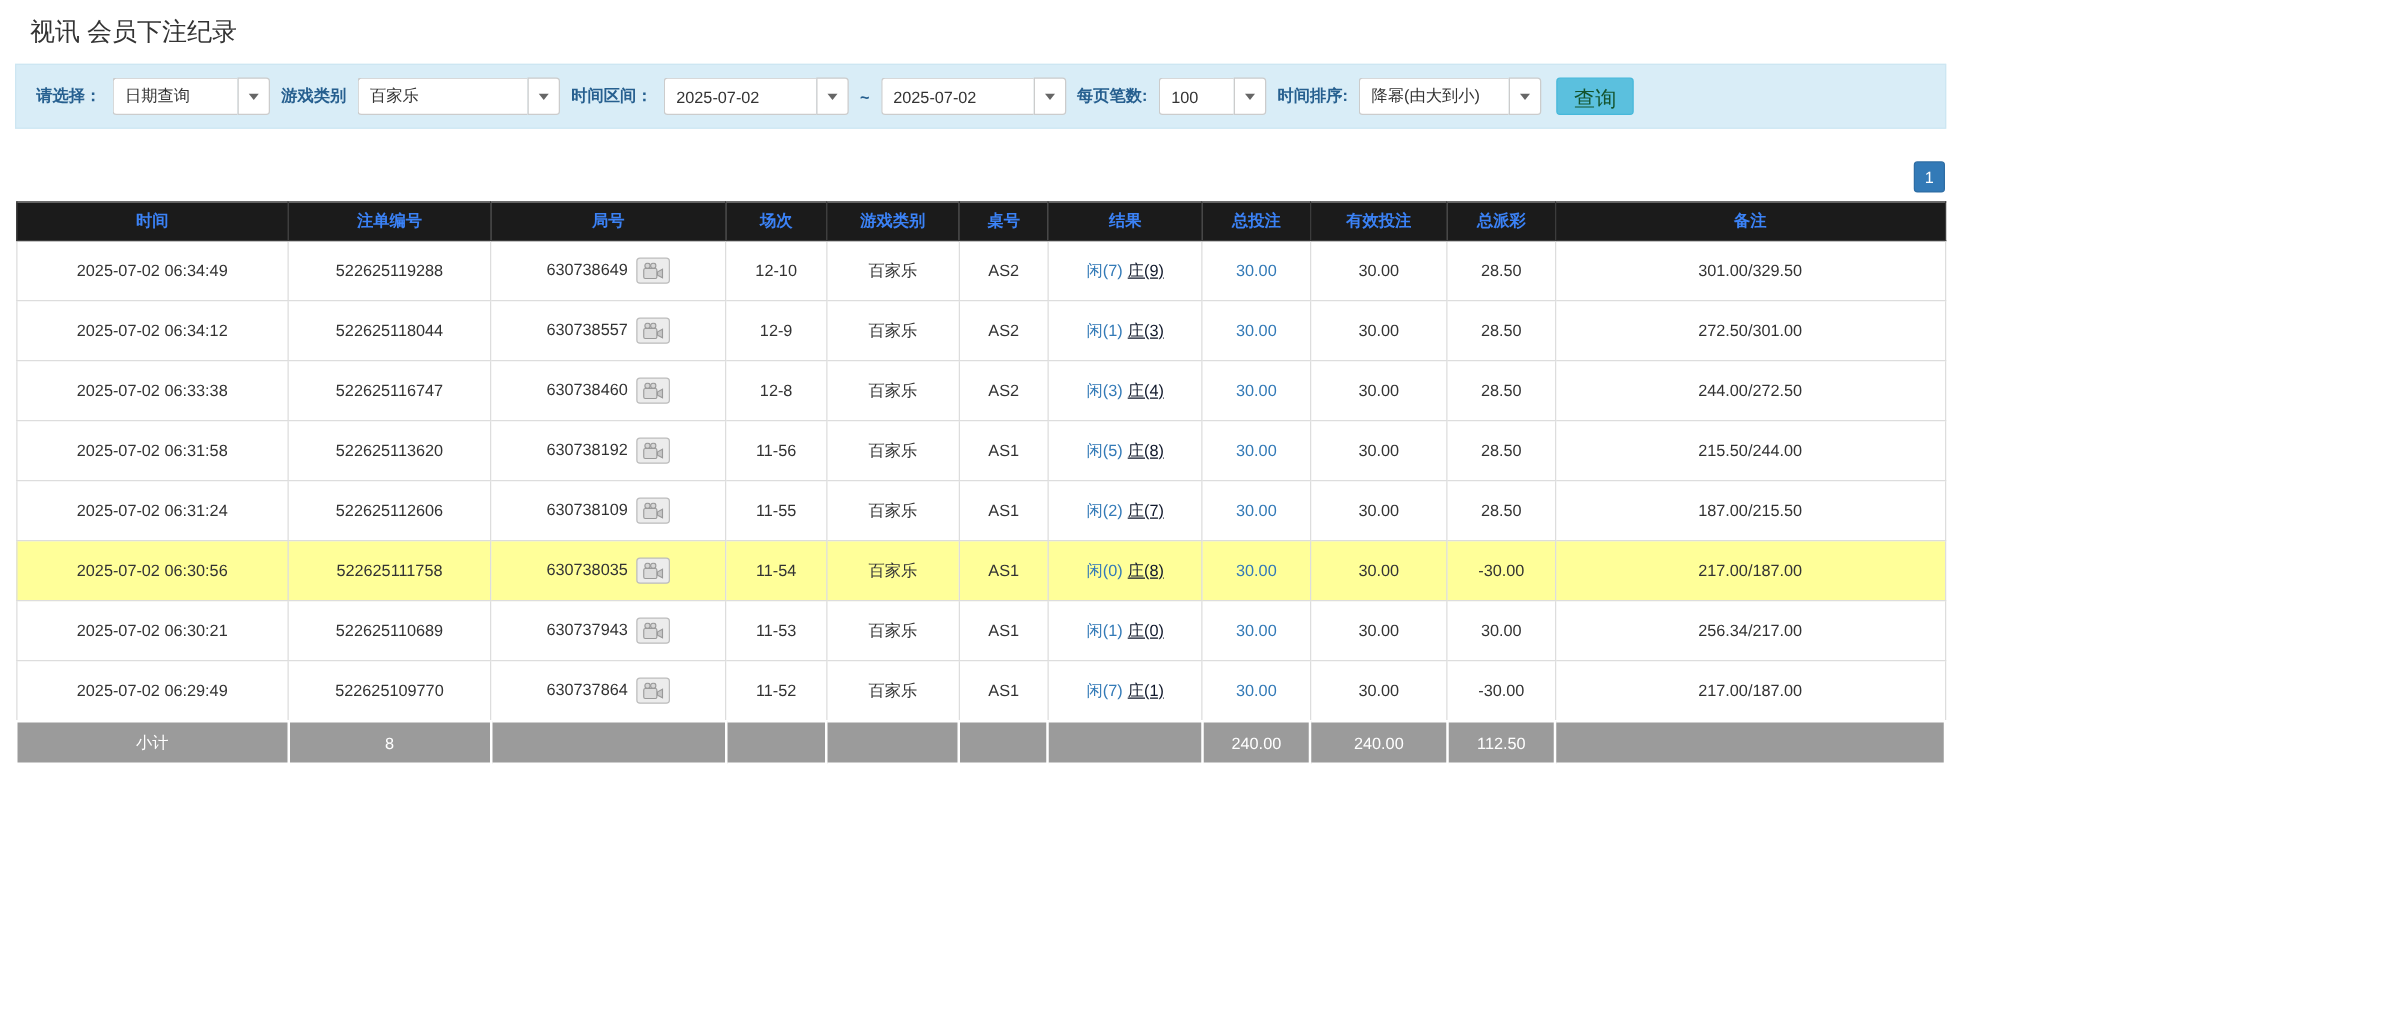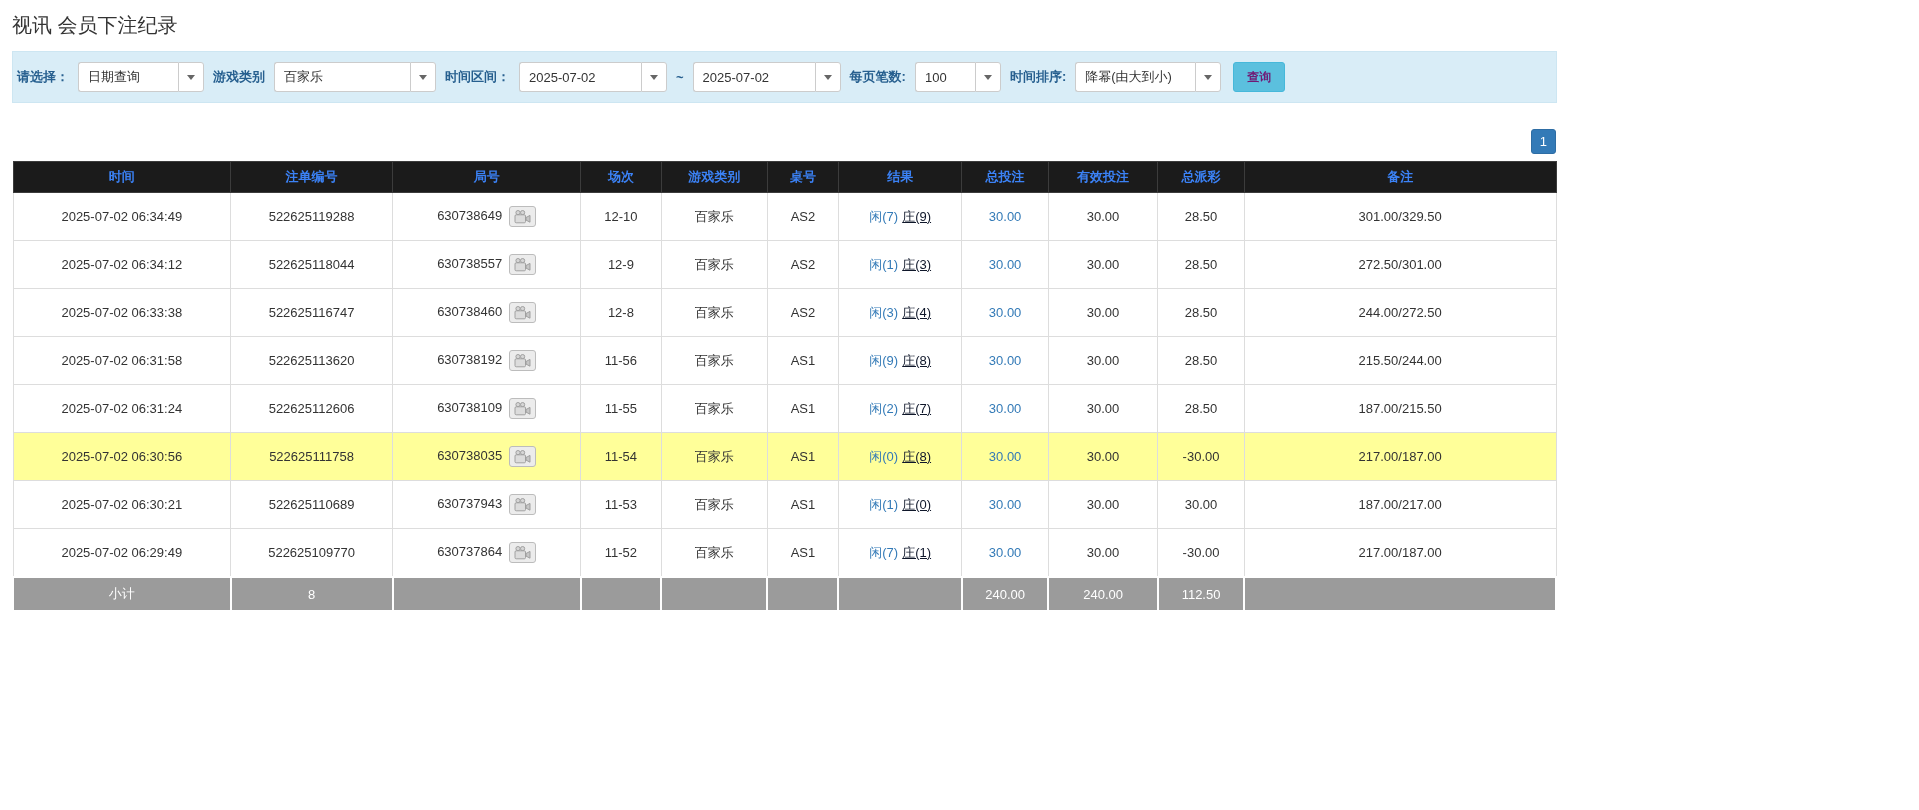--- a/index.html
+++ b/index.html
@@ -1,34 +1,34 @@
 <!DOCTYPE html>
 <html><head>
 <meta charset="utf-8">
 <style>
   * { box-sizing: border-box; }
   html,body { margin:0; padding:0; background:#fff; }
   body { font-family:"Liberation Sans","DejaVu Sans",sans-serif; color:#333; font-size:13px; }
   .container { width:1545px; margin-left:12px; padding-top:8px; }
 
-  .page-title { font-size:20px; font-weight:400; color:#333; margin:4px 0 12px 0; }
+  .page-title { font-size:20px; font-weight:400; color:#333; margin:4px 0 12px 12px; }
 
   
-  .filter-bar { background:#d9edf7; border:1px solid #cde6f2; padding:10px 4px; display:flex; align-items:center; gap:9px; }
+  .filter-bar { background:#d9edf7; border:1px solid #cde6f2; padding:10px 16px; display:flex; align-items:center; gap:9px; }
   .filter-label { color:#265f8f; font-weight:700; white-space:nowrap; }
   .tilde { color:#265f8f; font-weight:700; }
   .combo { display:inline-flex; align-items:stretch; }
   .combo-input { height:30px; border:1px solid #ccc; border-right:none; padding:4px 9px; font-size:13px; color:#333;
                  background:#fff; border-radius:3px 0 0 3px; font-family:inherit; outline:none; }
   .combo-btn { height:30px; width:26px; border:1px solid #ccc; background:#fff; border-radius:0 3px 3px 0;
                cursor:pointer; display:inline-flex; align-items:center; justify-content:center; padding:0; }
   .caret { width:0; height:0; border-left:4px solid transparent; border-right:4px solid transparent; border-top:5px solid #666; }
   .w-select { width:100px; } .w-game { width:136px; } .w-date { width:122px; } .w-pp { width:60px; } .w-sort { width:120px; }
-  .search-btn { background:#5bc0de; border:1px solid #46b8da; color:#701a75; font-size:12px; height:30px;
-                padding:5px 13px; border-radius:3px; cursor:pointer; margin-left:3px; font-family:inherit;font-weight:bold; }
+  .search-btn { background:#5bc0de; border:1px solid #46b8da; color:#14532d; font-size:17px; height:30px;
+                padding:5px 13px; border-radius:3px; cursor:pointer; margin-left:3px; font-family:inherit; }
 
   
   .summary-bar { margin-top:10px; background:#dff0d8; border:1px solid #d6e9c6; padding:11px 14px;
                  display:flex; justify-content:space-between; align-items:center; }
   .summary-left { color:#5a7a52; }
   .summary-right { color:#e02b2b; }
 
   
   .pagination-row { display:flex; justify-content:flex-end; margin:26px 1px 7px 0; }
   .page-btn { min-width:25px; height:25px; background:#337ab7; color:#fff; border:1px solid #2e6da4;
@@ -224,21 +224,21 @@
                   <circle cx="4" cy="2.6" r="2.1" fill="#d6d6d6" stroke="#9a9a9a" stroke-width="0.9"></circle>
                   <circle cx="8.6" cy="2.6" r="2.1" fill="#d6d6d6" stroke="#9a9a9a" stroke-width="0.9"></circle>
                   <rect x="1" y="4.8" width="10.5" height="8" rx="1.2" fill="#dcdcdc" stroke="#9a9a9a" stroke-width="0.9"></rect>
                   <path d="M12 7.5 L16 5.4 V12.2 L12 10.1 Z" fill="#c6c6c6" stroke="#9a9a9a" stroke-width="0.9"></path>
                 </svg></span></button>
     </td>
     <td>11-56</td>
     <td>百家乐</td>
     <td>AS1</td>
     <td>
-      <span class="player">闲(9)</span><span class="result-gap"></span><span class="banker">庄(8)</span>
+      <span class="player">闲(5)</span><span class="result-gap"></span><span class="banker">庄(8)</span>
     </td>
     <td>
       <a class="bet-link">30.00</a>
     </td>
     <td>30.00</td>
     <td>28.50</td>
     <td>215.50/244.00</td>
   </tr>
 
   <tr>
@@ -306,21 +306,21 @@
     <td>百家乐</td>
     <td>AS1</td>
     <td>
       <span class="player">闲(1)</span><span class="result-gap"></span><span class="banker">庄(0)</span>
     </td>
     <td>
       <a class="bet-link">30.00</a>
     </td>
     <td>30.00</td>
     <td>30.00</td>
-    <td>187.00/217.00</td>
+    <td>256.34/217.00</td>
   </tr>
 
   <tr>
     <td>2025-07-02 06:29:49</td>
     <td>522625109770</td>
     <td>
       <span>630737864</span><button class="replay-btn" type="button"><span><svg width="17" height="14" viewBox="0 0 17 14" aria-hidden="true">
                   <circle cx="4" cy="2.6" r="2.1" fill="#d6d6d6" stroke="#9a9a9a" stroke-width="0.9"></circle>
                   <circle cx="8.6" cy="2.6" r="2.1" fill="#d6d6d6" stroke="#9a9a9a" stroke-width="0.9"></circle>
                   <rect x="1" y="4.8" width="10.5" height="8" rx="1.2" fill="#dcdcdc" stroke="#9a9a9a" stroke-width="0.9"></rect>

